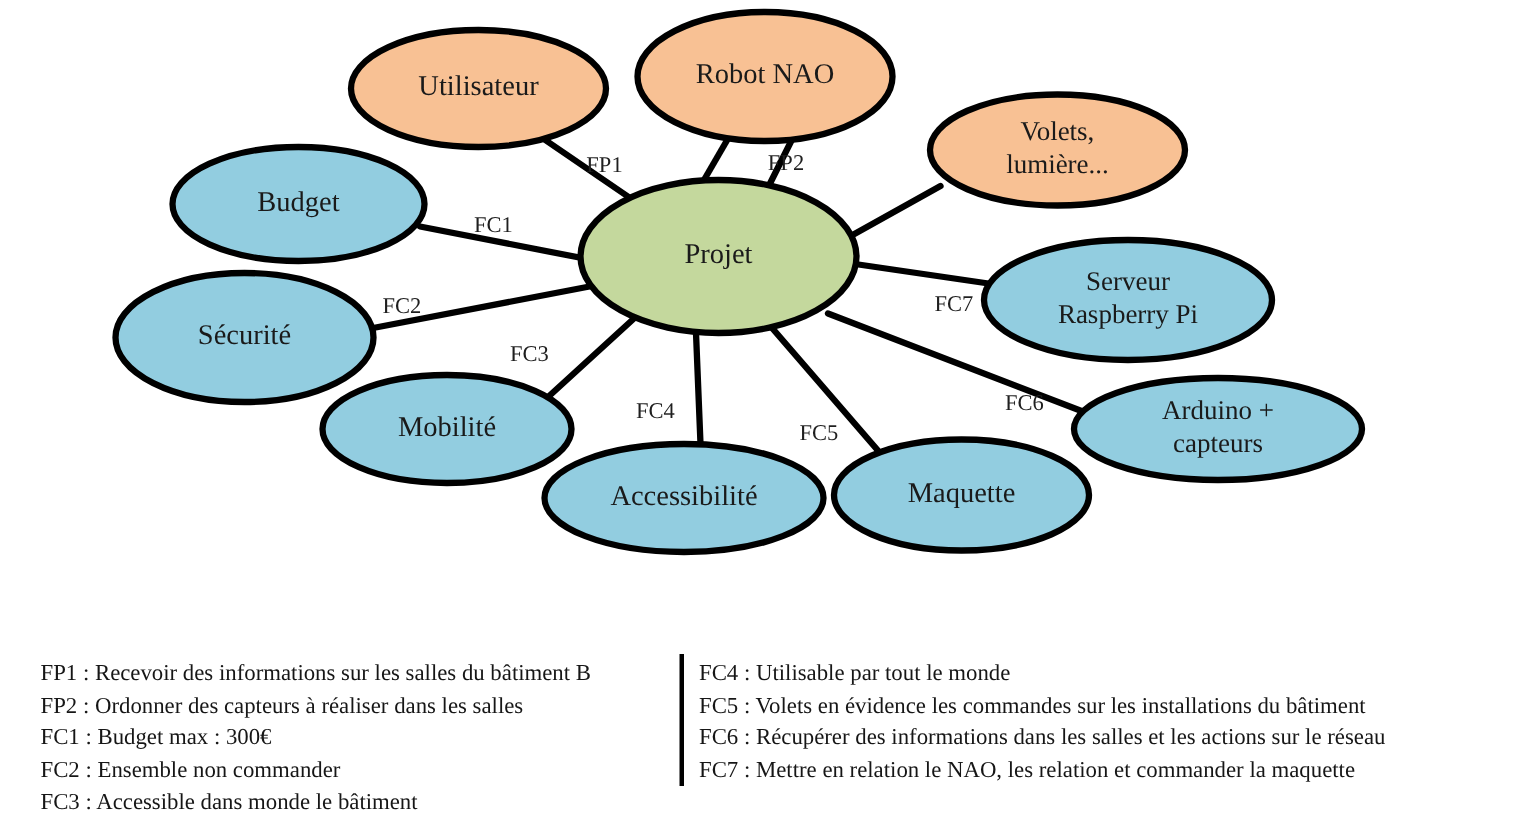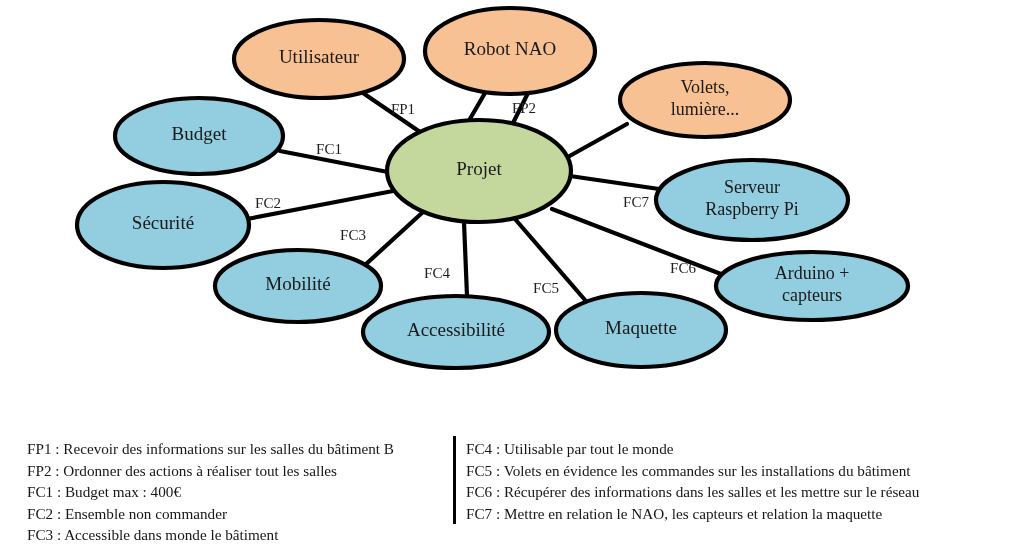--- a/index.html
+++ b/index.html
@@ -183,26 +183,26 @@
           <text x="253" y="205" class="edge-label">FC2</text>
           <text x="314" y="151" class="edge-label">FC1</text>
         </g>
     </svg>
   </div>
 
   <div id="legend">
     <div id="legend-divider"></div>
     <div class="legend-col" id="legend-col-left">
         <span class="legend-item">FP1 : Recevoir des informations sur les salles du bâtiment B</span>
-        <span class="legend-item">FP2 : Ordonner des actions à réaliser tout les salles</span>
-        <span class="legend-item">FC1 : Budget max : 400€</span>
+        <span class="legend-item">FP2 : Ordonner des capteurs à réaliser dans les salles</span>
+        <span class="legend-item">FC1 : Budget max : 300€</span>
         <span class="legend-item">FC2 : Ensemble non commander</span>
         <span class="legend-item">FC3 : Accessible dans monde le bâtiment</span>
       </div>
     <div class="legend-col" id="legend-col-right">
         <span class="legend-item">FC4 : Utilisable par tout le monde</span>
         <span class="legend-item">FC5 : Volets en évidence les commandes sur les installations du bâtiment</span>
-        <span class="legend-item">FC6 : Récupérer des informations dans les salles et les mettre sur le réseau</span>
-        <span class="legend-item">FC7 : Mettre en relation le NAO, les capteurs et relation la maquette</span>
+        <span class="legend-item">FC6 : Récupérer des informations dans les salles et les actions sur le réseau</span>
+        <span class="legend-item">FC7 : Mettre en relation le NAO, les relation et commander la maquette</span>
       </div>
   </div>
 
 </div>
 
 </body></html>

